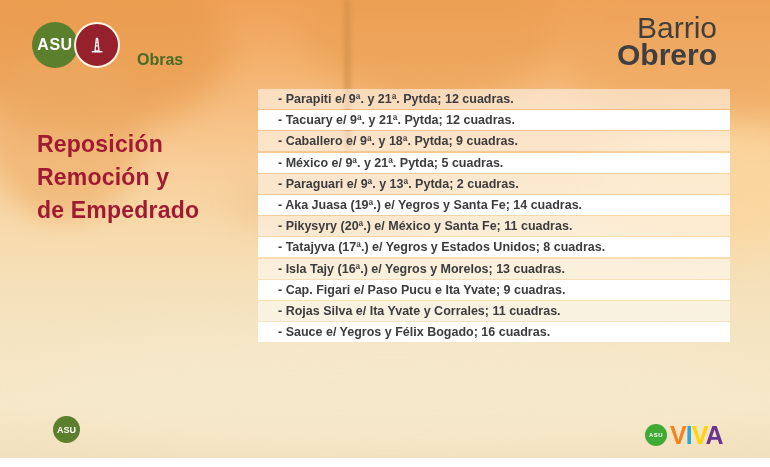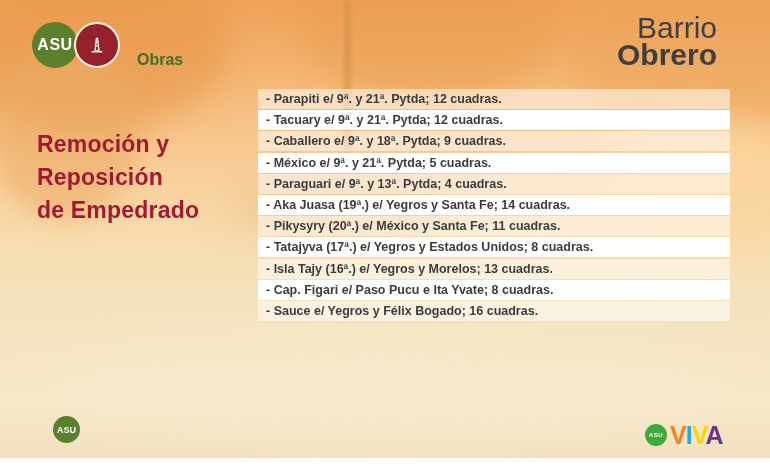--- a/index.html
+++ b/index.html
@@ -28,21 +28,21 @@
   
   .barrio{position:absolute;right:53px;top:14px;text-align:right;line-height:27px;color:#3f3f41;}
   .barrio .l1{font-size:30px;font-weight:400;}
   .barrio .l2{font-size:30px;font-weight:700;}
 
   
   .title{position:absolute;left:37px;top:128px;color:#a01a33;font-weight:700;font-size:23px;line-height:33px;letter-spacing:.2px;}
 
   
   .list{position:absolute;left:258px;top:89px;width:472px;}
-  .row{height:20px;margin-bottom:1.2px;display:flex;align-items:center;padding-left:8px;box-sizing:border-box;
+  .row{height:20px;margin-bottom:1.2px;display:flex;align-items:center;padding-left:20px;box-sizing:border-box;
        font-size:12.5px;font-weight:700;color:#3c3c3e;white-space:nowrap;border-radius:1px;}
   .row:nth-child(odd){background:rgba(255,255,255,0.52);}
   .row:nth-child(even){background:#ffffff;}
 
   
   .muni{position:absolute;left:53px;top:416px;display:flex;align-items:center;}
   .muni .mcircle{width:27px;height:27px;border-radius:50%;background:#5b7f2d;display:flex;align-items:center;justify-content:center;}
   .muni .mcircle span{color:#fff;font-weight:700;font-size:9px;}
   .muni .mtext{margin-left:8px;color:#57832f;font-size:11.5px;line-height:13px;font-weight:400;}
 
@@ -84,36 +84,37 @@
     </div>
   </div>
   <div class="obras" style="color: rgb(74, 107, 36);">Obras</div>
 
   <div class="barrio" style="color: rgb(63, 63, 65);">
     <div class="l1">Barrio</div>
     <div class="l2">Obrero</div>
   </div>
 
   <div class="title" style="color: rgb(160, 26, 51);">
+    <div>Reposición</div>
     <div>Remoción y</div>
-    <div>Reposición</div>
     <div>de Empedrado</div>
   </div>
 
   <div class="list">
     <div class="row">- Parapiti e/ 9ª. y 21ª. Pytda; 12 cuadras.</div>
     <div class="row">- Tacuary e/ 9ª. y 21ª. Pytda; 12 cuadras.</div>
     <div class="row">- Caballero e/ 9ª. y 18ª. Pytda; 9 cuadras.</div>
     <div class="row">- México e/ 9ª. y 21ª. Pytda; 5 cuadras.</div>
-    <div class="row">- Paraguari e/ 9ª. y 13ª. Pytda; 4 cuadras.</div>
+    <div class="row">- Paraguari e/ 9ª. y 13ª. Pytda; 2 cuadras.</div>
     <div class="row">- Aka Juasa (19ª.) e/ Yegros y Santa Fe; 14 cuadras.</div>
     <div class="row">- Pikysyry (20ª.) e/ México y Santa Fe; 11 cuadras.</div>
     <div class="row">- Tatajyva (17ª.) e/ Yegros y Estados Unidos; 8 cuadras.</div>
     <div class="row">- Isla Tajy (16ª.) e/ Yegros y Morelos; 13 cuadras.</div>
-    <div class="row">- Cap. Figari e/ Paso Pucu e Ita Yvate; 8 cuadras.</div>
+    <div class="row">- Cap. Figari e/ Paso Pucu e Ita Yvate; 9 cuadras.</div>
+    <div class="row">- Rojas Silva e/ Ita Yvate y Corrales; 11 cuadras.</div>
     <div class="row">- Sauce e/ Yegros y Félix Bogado; 16 cuadras.</div>
   </div>
 
   <div class="muni">
     <div class="mcircle">
       <span>ASU</span>
     </div>
   </div>
 
   <div class="viva">

